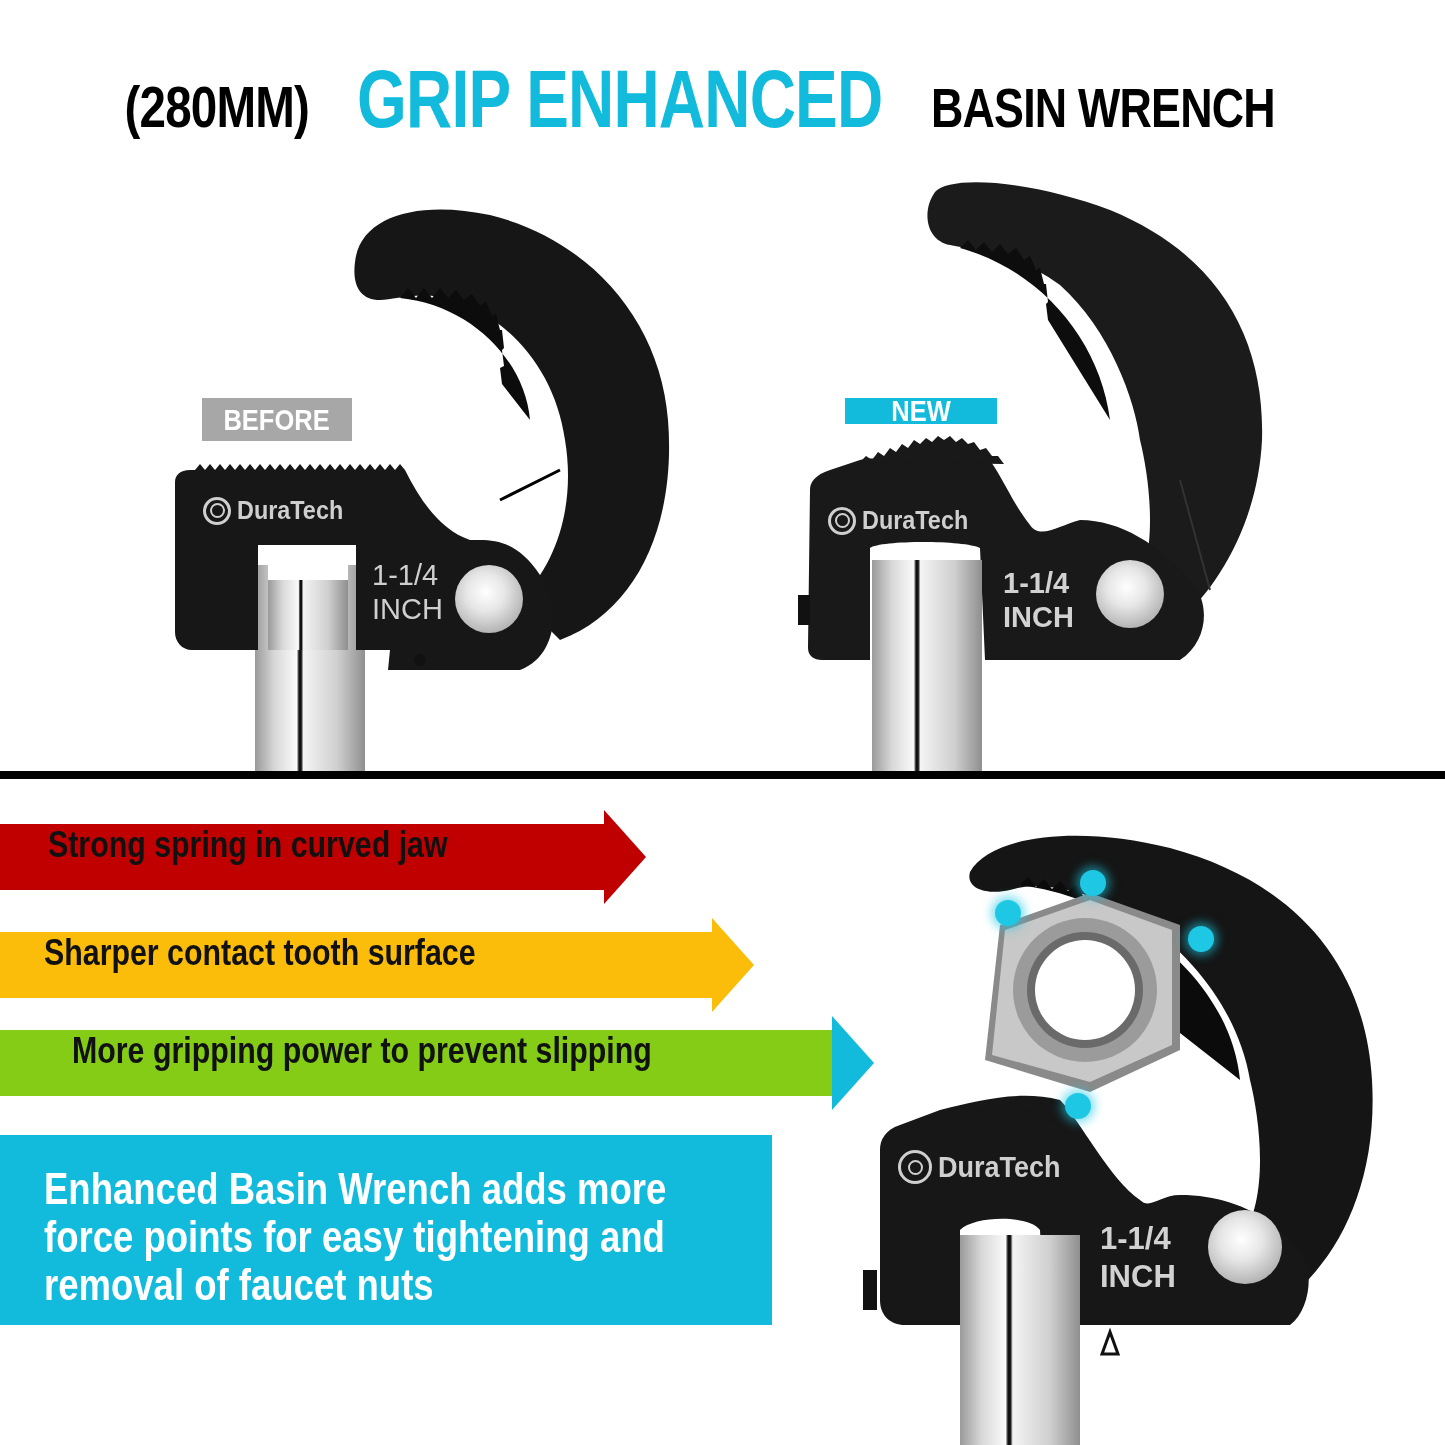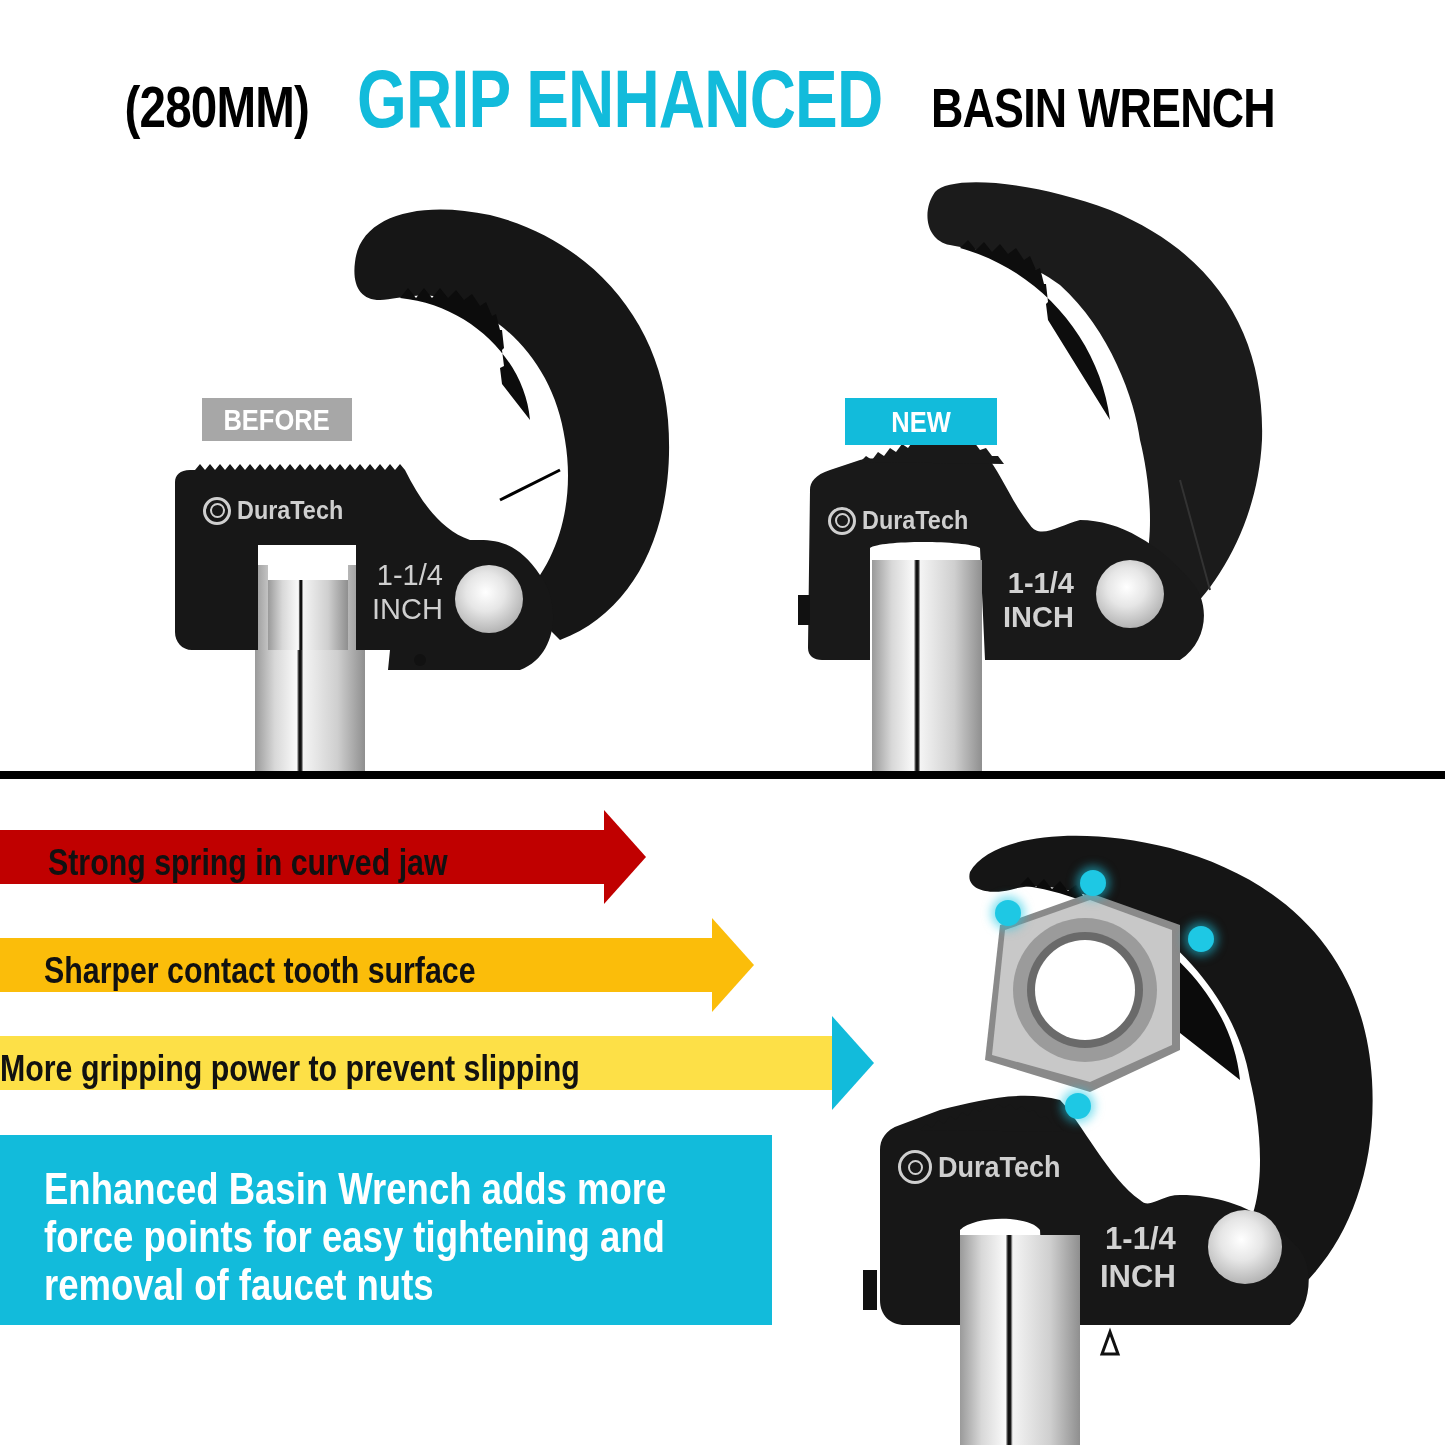--- a/index.html
+++ b/index.html
@@ -20,63 +20,63 @@
     position: absolute; background: linear-gradient(90deg, #9a9a9a 0%, #d8d8d8 18%, #fafafa 38%, #111 40%, #111 42%, #f4f4f4 44%, #cfcfcf 75%, #8f8f8f 100%);
   }
   .wrench-svg { position: absolute; left: 0; top: 0; }
 
   .tag {
     position: absolute; color: #fff; font-weight: 700; font-size: 30px;
     display: flex; align-items: center; justify-content: center; letter-spacing: 0px; text-align: right;
   }
   .tag span { display: inline-block; transform: scaleX(0.85); }
   .tag-before { left: 202px; top: 398px; width: 150px; height: 43px; background: #a7a7a7; }
-  .tag-new { left: 845px; top: 398px; width: 152px; height: 47px; background: #12bbdb; }
+  .tag-new { left: 845px; top: 398px; width: 152px; height: 26px; background: #12bbdb; }
 
   .brand {
     position: absolute; color: #cfcfcf; font-weight: 700; font-size: 26px;
     display: flex; align-items: center; gap: 6px;
   }
   .brand .logo {
     width: 28px; height: 28px; border-radius: 50%; border: 3px solid #cfcfcf;
     display: flex; align-items: center; justify-content: center;
   }
   .brand .logo::after {
     content: ""; width: 11px; height: 11px; border-radius: 50%; border: 2.5px solid #cfcfcf;
   }
   .brand .name { transform: scaleX(0.9); transform-origin: left; display: inline-block; }
   .size-label {
-    position: absolute; color: #cfcfcf; font-size: 29px; line-height: 34px; text-align: right;
+    position: absolute; color: #cfcfcf; font-size: 29px; line-height: 34px; text-align: left;
   }
   .size-label.bold { font-weight: 700; color: #d2d2d2; }
   .rivet {
     position: absolute; border-radius: 50%;
     background: radial-gradient(circle at 45% 40%, #ffffff 0%, #e6e6e6 35%, #b9b9b9 70%, #8d8d8d 100%);
   }
 
   .divider { position: absolute; left: 0; top: 771px; width: 1445px; height: 8px; background: #000; }
 
   .arrow { position: absolute; height: 94px; display: flex; align-items: center; }
-  .arrow .shaft { height: 54px; flex: none; display: flex; align-items: flex-end; }
+  .arrow .shaft { height: 66px; flex: none; display: flex; align-items: flex-start; }
   .arrow .head {
     width: 0; height: 0; flex: none;
     border-top: 47px solid transparent; border-bottom: 47px solid transparent;
   }
   .arrow .label {
     font-weight: 700; font-size: 37px; color: #111; white-space: nowrap;
     display: inline-block; transform: scaleX(0.82); transform-origin: left;
   }
   .arrow-1 { left: 0; top: 810px; }
   .arrow-1 .shaft { width: 604px; background: #c00000; padding-left: 48px; }
   .arrow-1 .head { border-left: 42px solid #c00000; }
   .arrow-2 { left: 0; top: 918px; }
   .arrow-2 .shaft { width: 712px; background: #fbbd0a; padding-left: 44px; }
   .arrow-2 .head { border-left: 42px solid #fbbd0a; }
   .arrow-3 { left: 0; top: 1016px; }
-  .arrow-3 .shaft { width: 832px; background: #fde047; }
+  .arrow-3 .shaft { width: 832px; background: #84cc16; padding-left: 72px; }
   .arrow-3 .head { border-left: 42px solid #12bbdb; }
 
   .desc-box {
     position: absolute; left: 0; top: 1135px; width: 772px; height: 190px; background: #12bbdb;
     padding: 30px 0 0 44px;
   }
   .desc-box p {
     color: #fff; font-weight: 700; font-size: 44px; line-height: 48px; width: 880px;
     transform: scaleX(0.83); transform-origin: left;
   }

